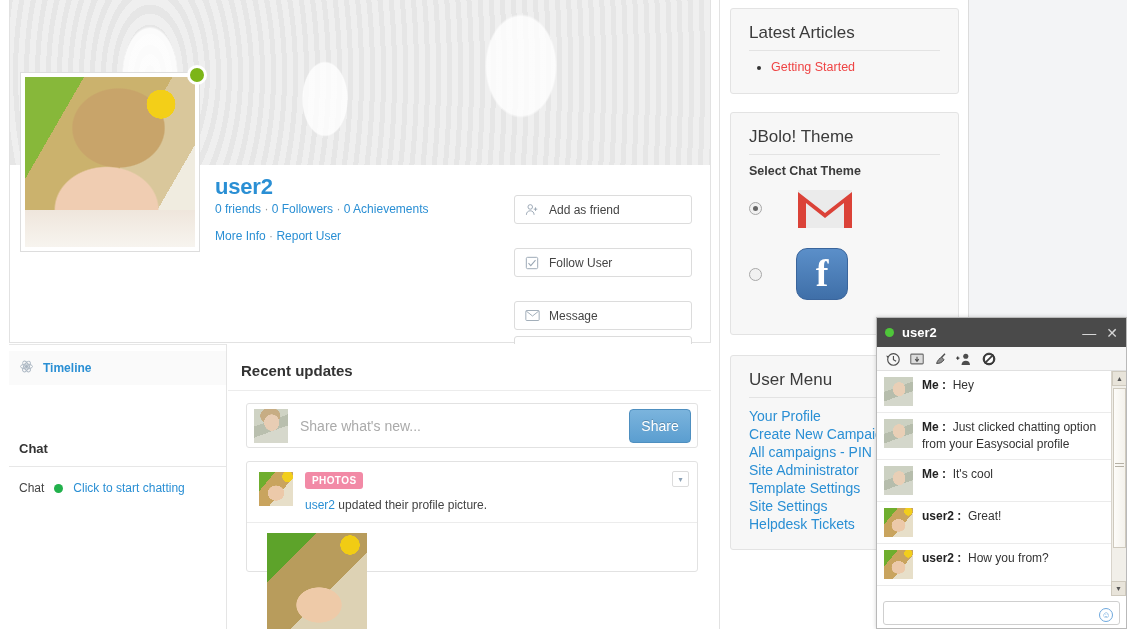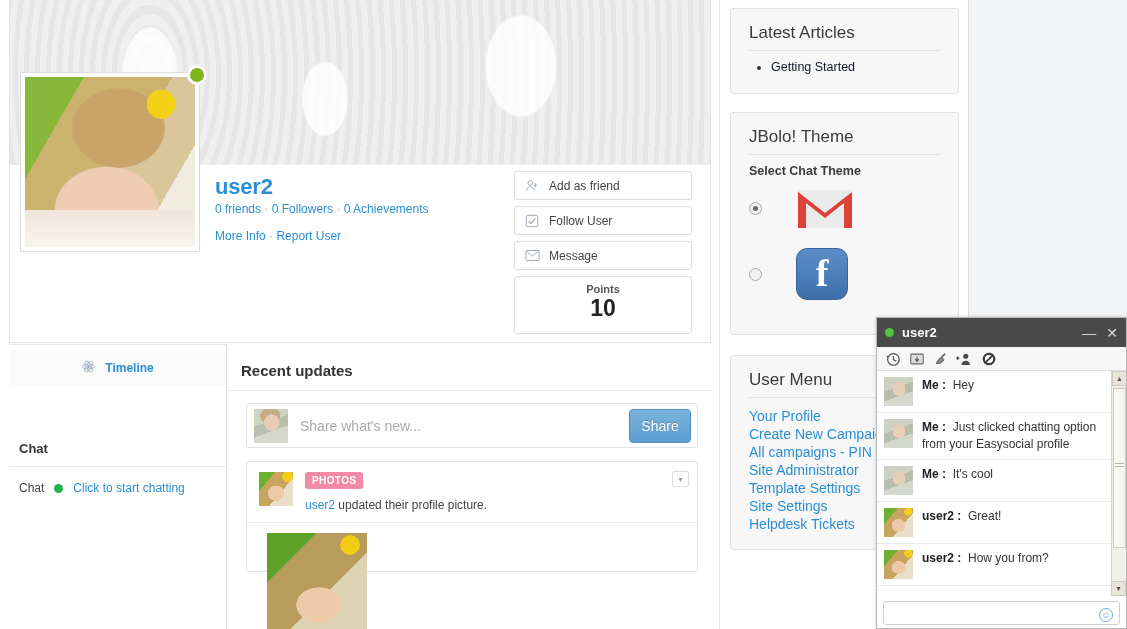--- a/index.html
+++ b/index.html
@@ -77,41 +77,41 @@
   .ustats { position: absolute; left: 215px; top: 202px; font-size: 12px; }
   .ustats a, .ulinks a { color: #2a8fd4; text-decoration: none; }
   .ulinks { position: absolute; left: 215px; top: 229px; font-size: 12px; }
   .sep { color: #999; }
 
   .action-btns { position: absolute; left: 514px; top: 171px; width: 178px; }
   .act-btn {
     height: 29px; border: 1px solid #dcdcdc; border-radius: 3px;
     background: #fff; margin-bottom: 6px;
     display: flex; align-items: center; padding-left: 10px;
-    font-size: 12px; color: #444;
+    font-size: 12px; color: #444; margin-top: 24px;
   }
   .act-btn .ic { width: 24px; color: #9aa7b4; display: inline-flex; }
   .points-box {
     border: 1px solid #dcdcdc; border-radius: 3px; background: #fff;
     height: 58px; text-align: center; padding-top: 6px;
   }
   .points-lbl { font-size: 11px; font-weight: bold; color: #555; }
   .points-val { font-size: 23px; font-weight: bold; color: #222; line-height: 26px; }
 
   
   .appsbar {
     position: absolute; left: 9px; top: 344px;
     width: 218px; height: 285px;
     background: #fff; border-right: 1px solid #e5e5e5;
   }
   .sec-head { font-size: 13px; font-weight: bold; color: #333; padding: 14px 10px 10px 10px; }
   .sec-rule { border-bottom: 1px solid #e7e7e7; margin: 0 0 6px 0; }
   .app-item {
     display: flex; align-items: center; gap: 9px;
-    padding: 8px 10px; background: #fafafa; font-size: 12px; justify-content: center;
+    padding: 8px 10px; background: #fafafa; font-size: 12px;
   }
   .app-item .lbl { color: #2a8fd4; font-weight: bold; }
   .chat-row { display: flex; align-items: center; gap: 10px; padding: 8px 10px; font-size: 12px; }
   .chat-row .k { color: #444; }
   .chat-row .dot { width: 9px; height: 9px; border-radius: 50%; background: #22b14c; display:inline-block; }
   .chat-row .v { color: #2a8fd4; }
 
   
   .feed { position: absolute; left: 228px; top: 344px; width: 483px; height: 285px; background:#fff; }
   .feed-title { font-size: 15px; font-weight: bold; color: #333; padding: 18px 13px 11px 13px; }
@@ -177,21 +177,21 @@
   .module {
     margin: 8px 9px 0 9px; background: #f7f7f7; border: 1px solid #e3e3e3; border-radius: 3px;
     padding: 14px 18px 16px 18px;
   }
   .module h3 {
     margin: 0 0 7px 0; font-size: 17px; font-weight: normal; color: #3b3b3b;
   }
   .module .hr { border-bottom: 1px solid #e3e3e3; margin-bottom: 9px; }
   .module ul { margin: 0; padding-left: 22px; }
   .module ul li { font-size: 12.5px; margin-bottom: 3px; }
-  .module a { color: #0f172a; text-decoration: none; }
+  .module a { color: #ef4444; text-decoration: none; }
   .sub-h { font-size: 12.5px; font-weight: bold; color: #3b3b3b; margin: 4px 0 8px 0; }
   .theme-row { display: flex; align-items: center; gap: 34px; margin-bottom: 18px; }
   .radio {
     width: 13px; height: 13px; border-radius: 50%;
     border: 1px solid #a8a8a8; background: #f1f1f1; position: relative; flex: none;
   }
   .radio.on:after {
     content:""; position:absolute; left:3px; top:3px; width:5px; height:5px;
     border-radius:50%; background:#666;
   }

